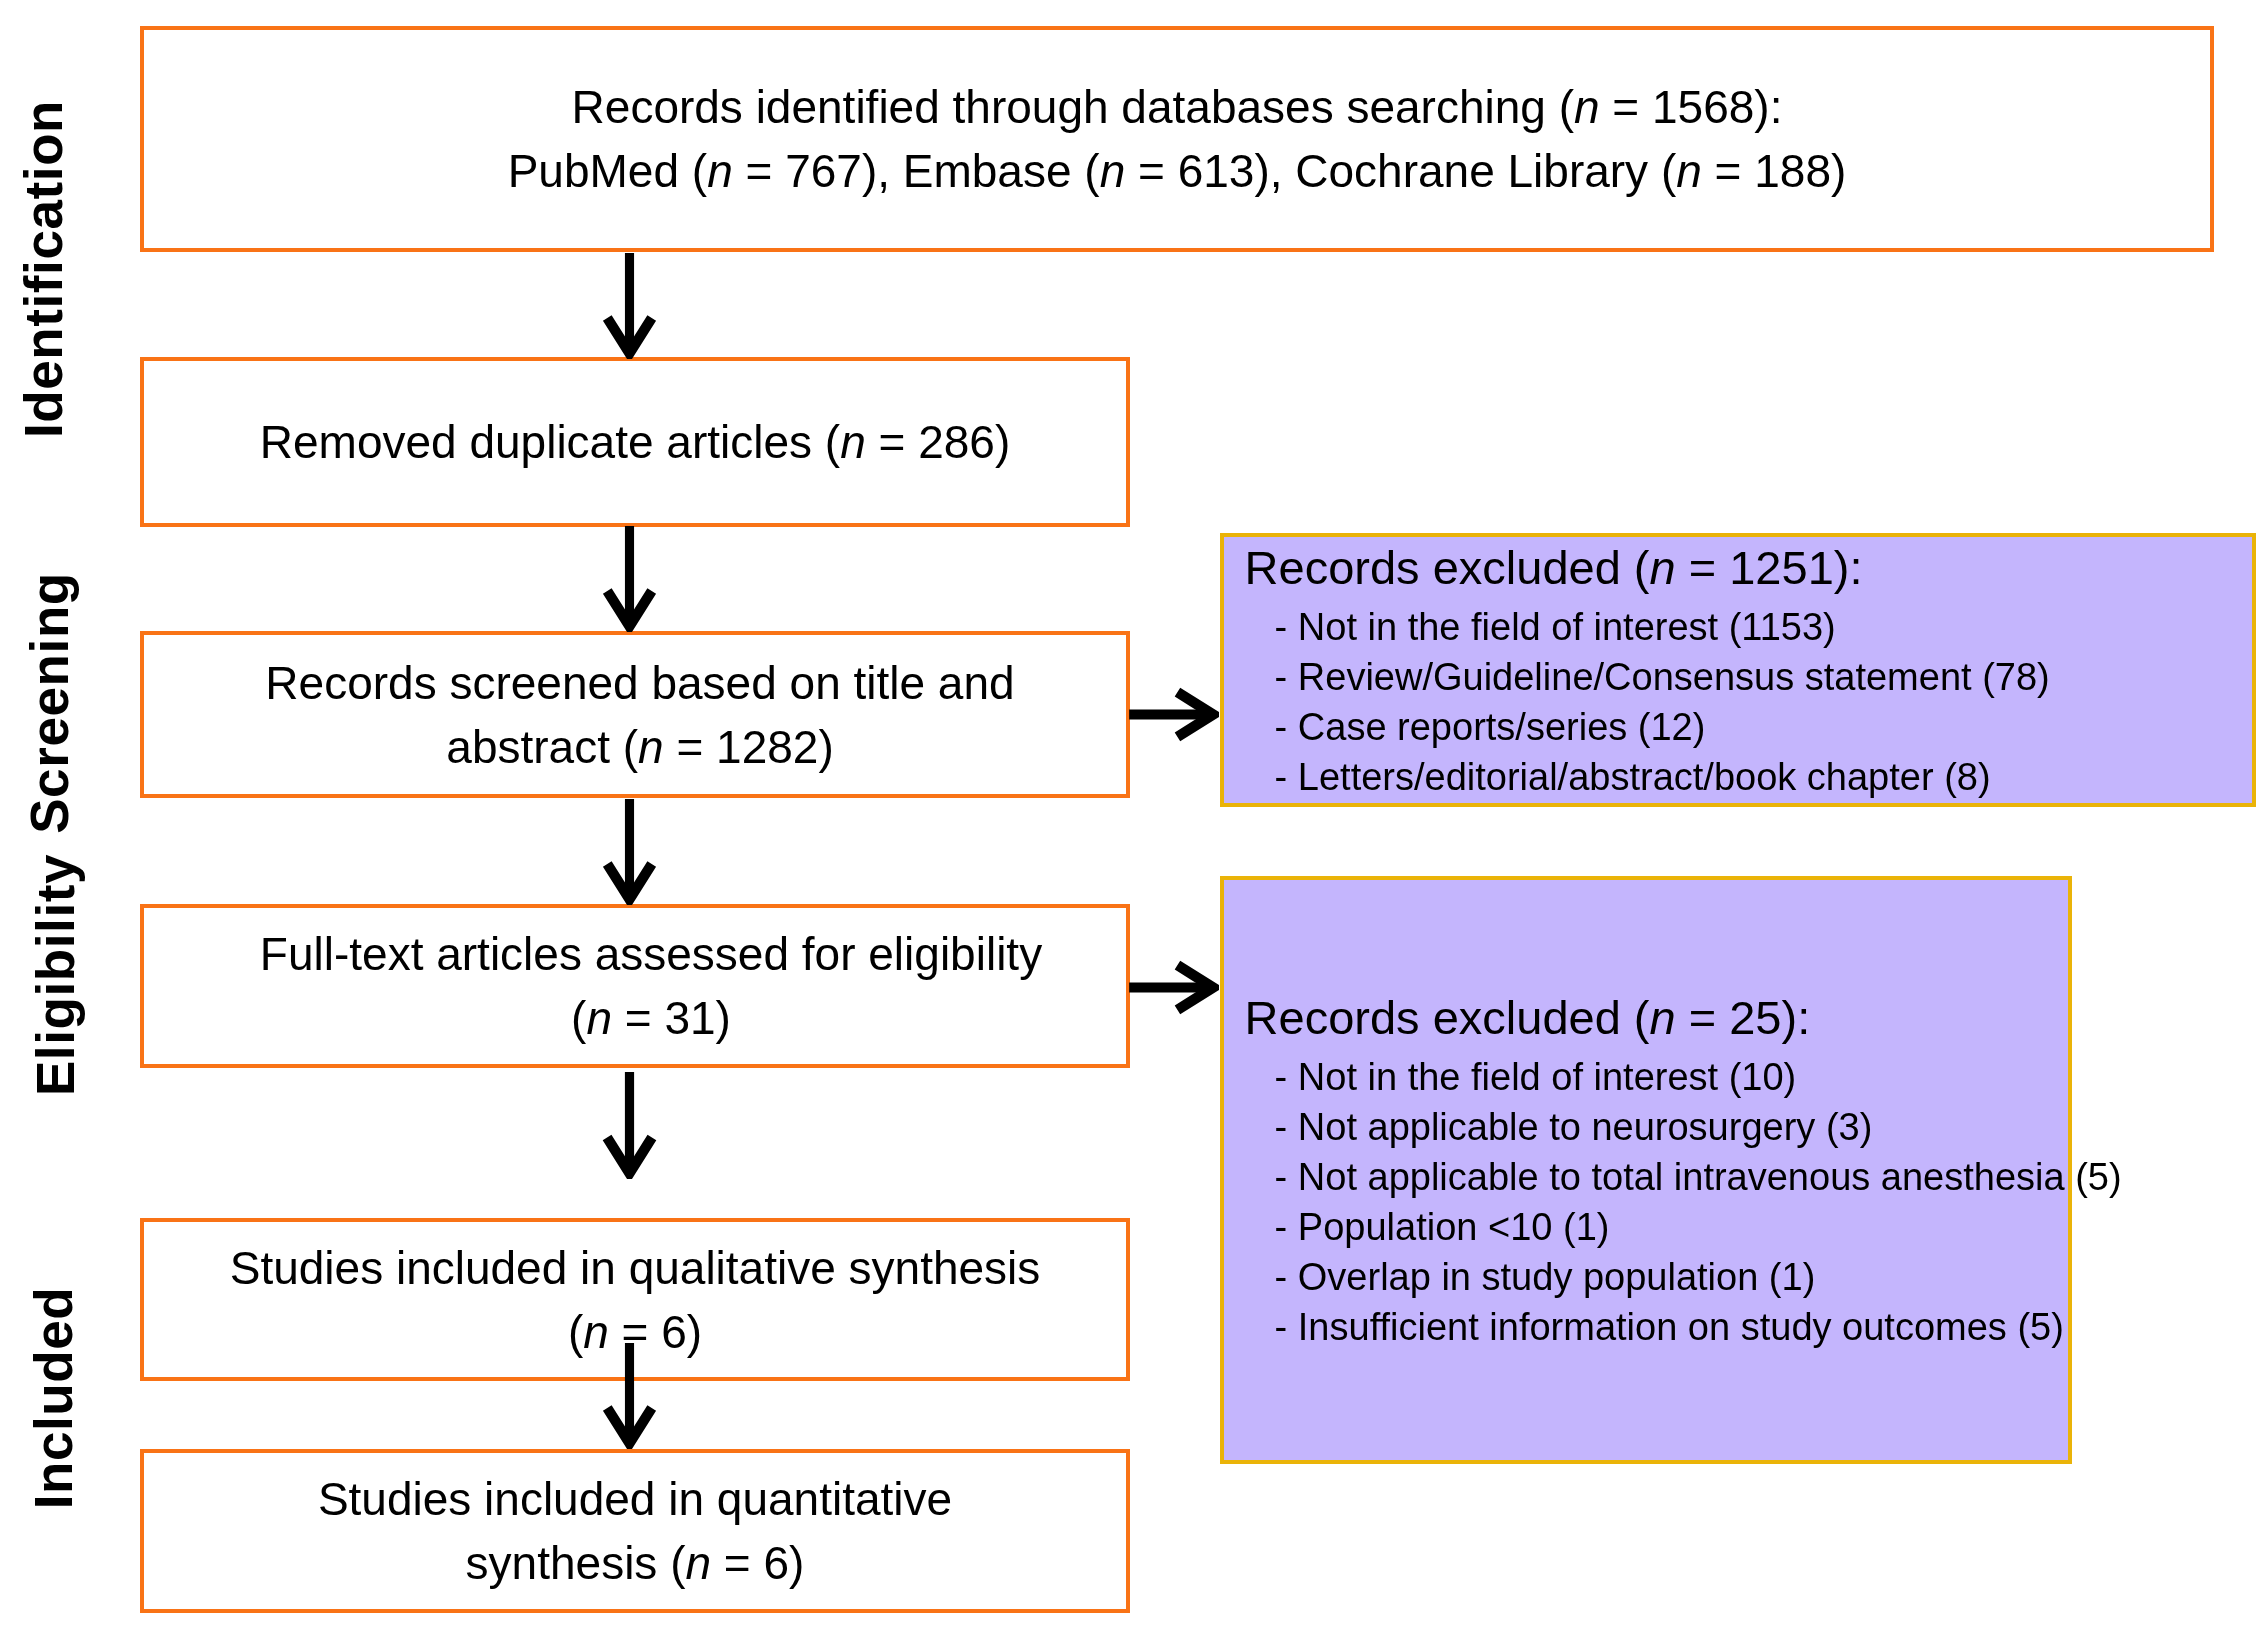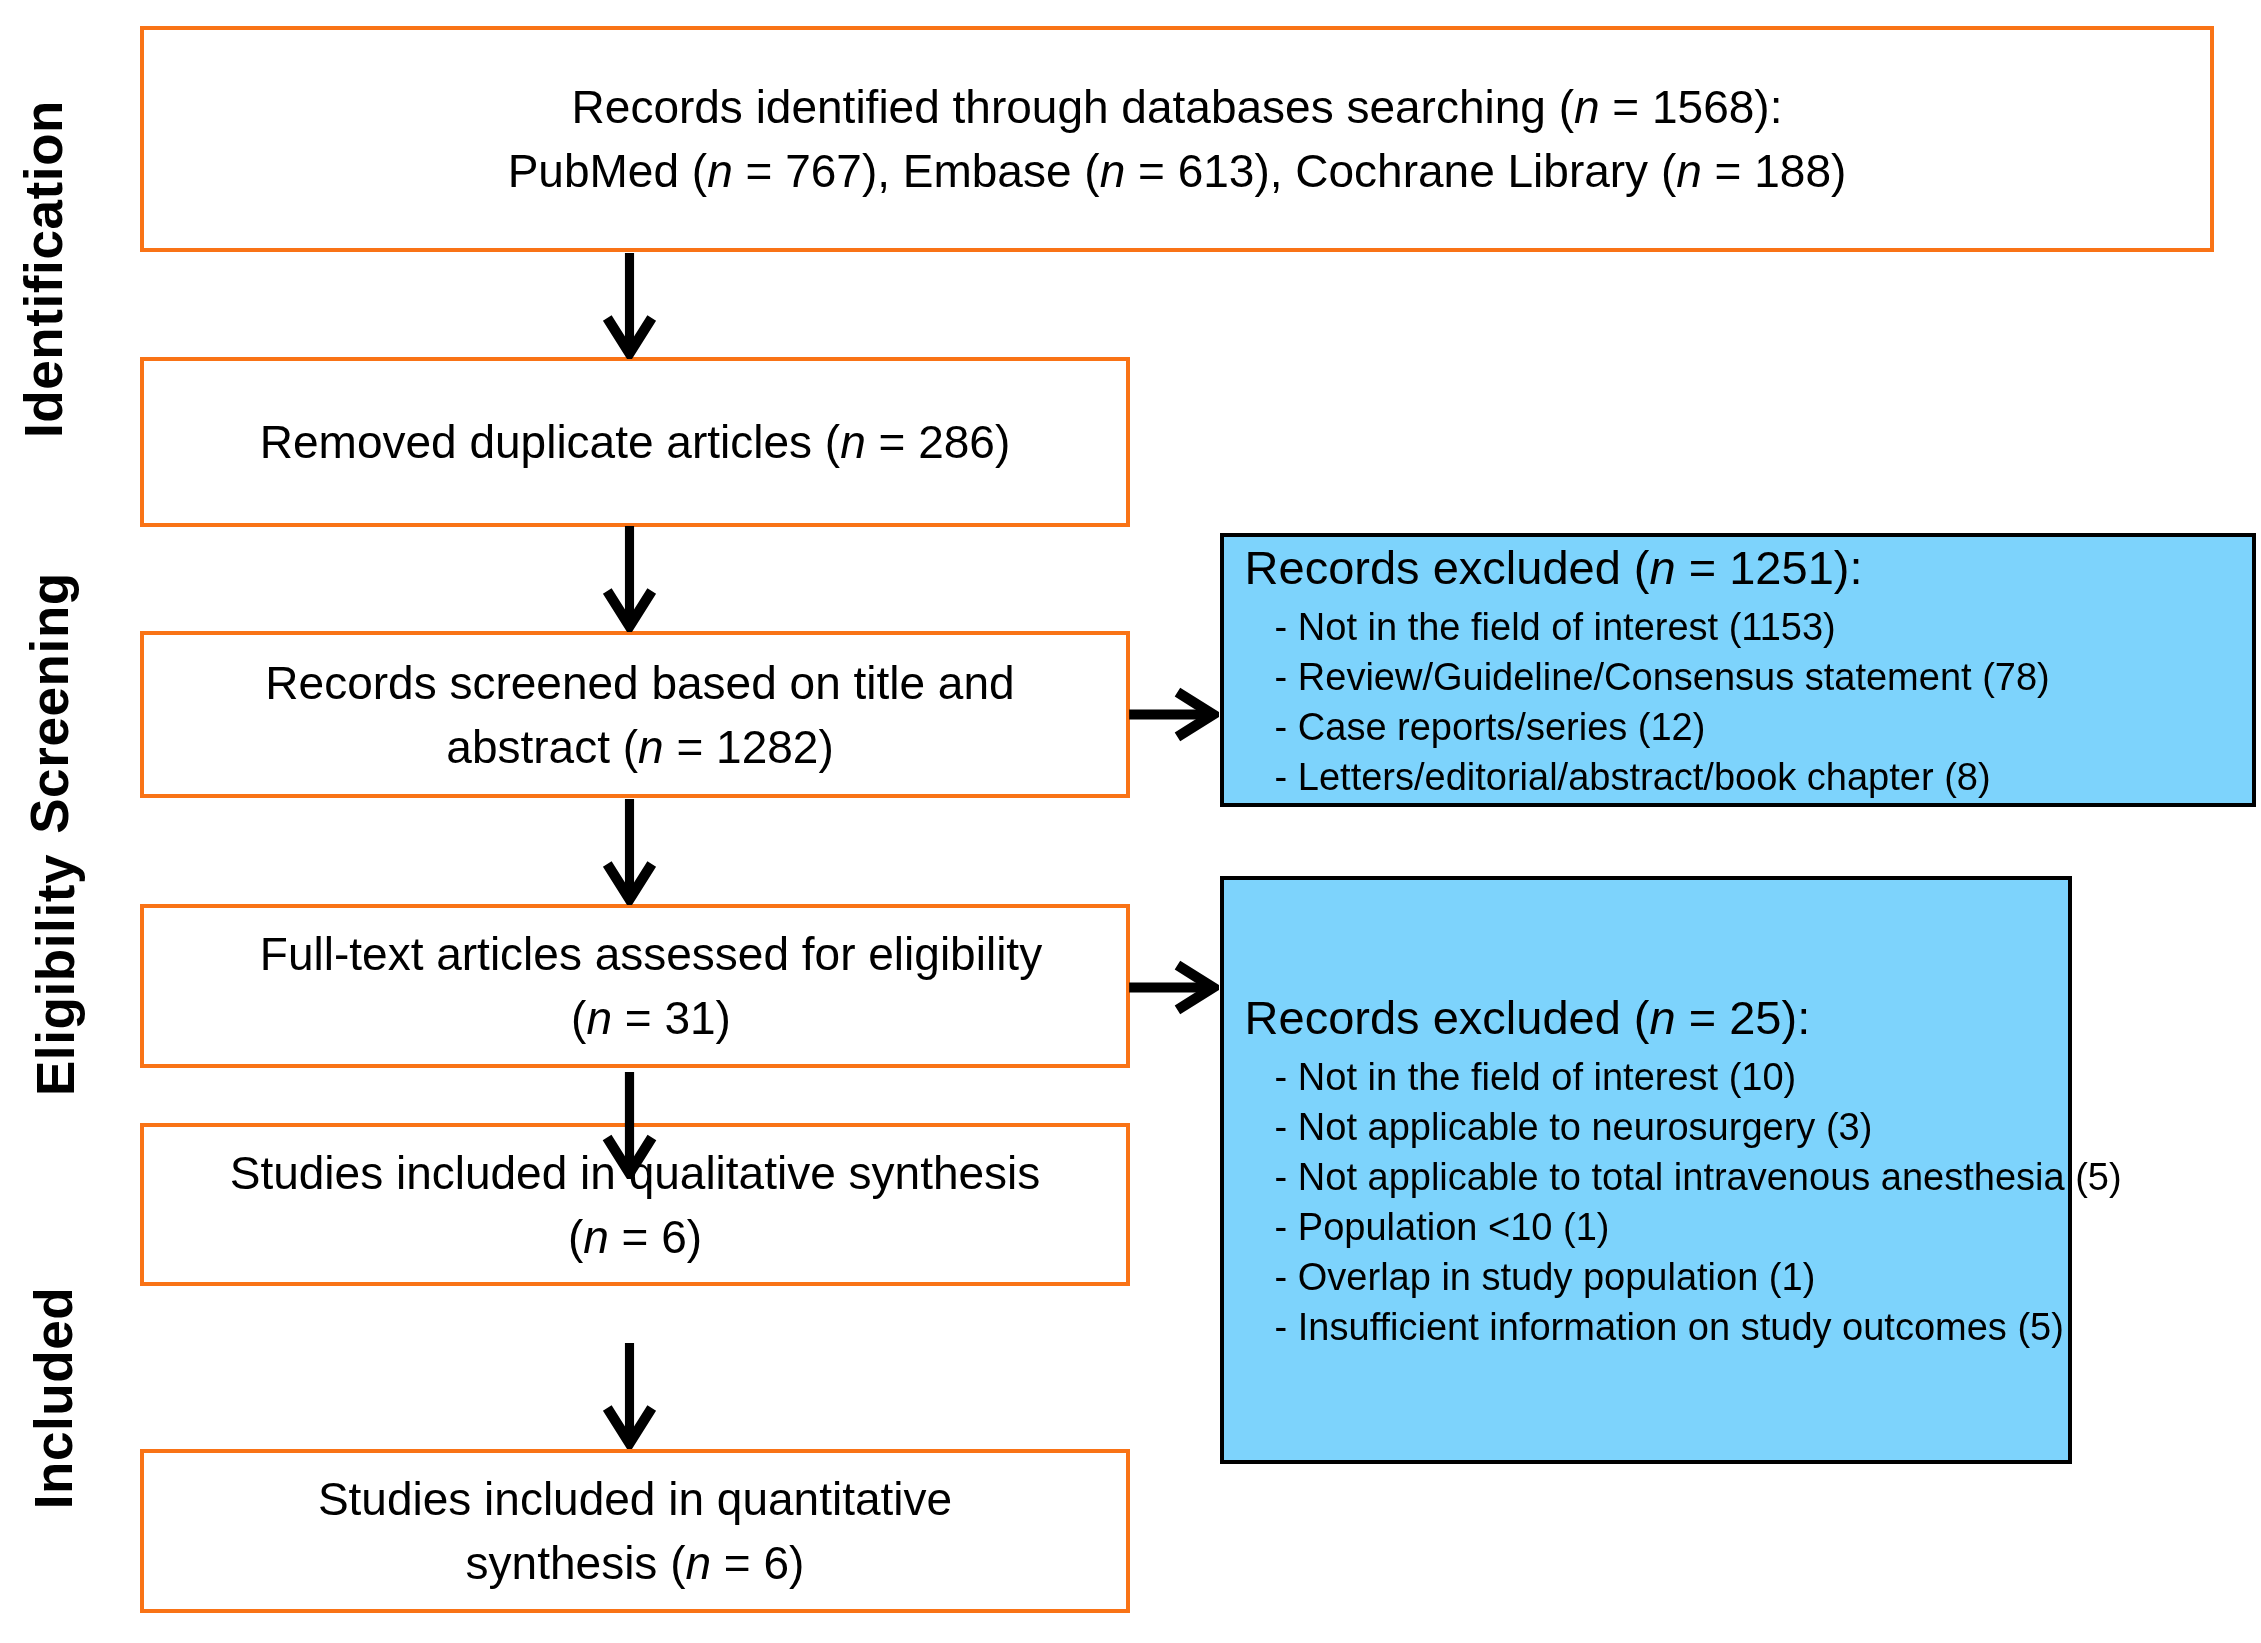--- a/index.html
+++ b/index.html
@@ -39,22 +39,22 @@
     text-align: center;
   }
   .box .line {
     font-size: 46px;
     line-height: 64px;
     white-space: nowrap;
   }
   .exc {
     position: absolute;
     box-sizing: border-box;
-    border: 4px solid #000000;
-    background: #7dd3fc;
+    border: 4px solid #eab308;
+    background: #c4b5fd;
     display: flex;
     flex-direction: column;
     justify-content: center;
     padding: 11.4px 11.4px 11.4px 20.6px;
   }
   .exc .title {
     font-size: 47px;
     line-height: 60px;
     margin-bottom: 4.6px;
     white-space: nowrap;
@@ -90,21 +90,21 @@
   <div class="box" style="left:140px; top:631px; width:990px; height:167px;padding-left:10px;">
     <div class="line"><span>Records screened based on title and</span></div>
     <div class="line"><span>abstract (</span><span class="it">n</span><span> = 1282)</span></div>
   </div>
 
   <div class="box" style="left:140px; top:904px; width:990px; height:164px;padding-left:32px;">
     <div class="line"><span>Full-text articles assessed for eligibility</span></div>
     <div class="line"><span>(</span><span class="it">n</span><span> = 31)</span></div>
   </div>
 
-  <div class="box" style="left:140px; top:1123px; width:990px; height:163px;">
+  <div class="box" style="left:140px; top:1218px; width:990px; height:163px;">
     <div class="line"><span>Studies included in qualitative synthesis</span></div>
     <div class="line"><span>(</span><span class="it">n</span><span> = 6)</span></div>
   </div>
 
   <div class="box" style="left:140px; top:1449px; width:990px; height:164px;">
     <div class="line"><span>Studies included in quantitative</span></div>
     <div class="line"><span>synthesis (</span><span class="it">n</span><span> = 6)</span></div>
   </div>
 
   <div class="exc" style="left:1220px; top:533px; width:1036px; height:274px;">

